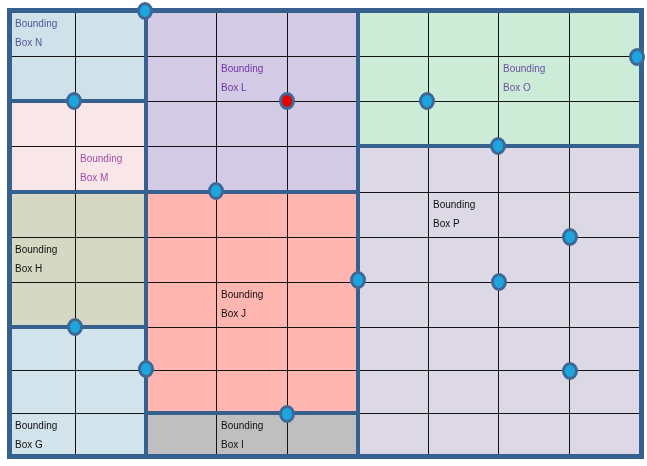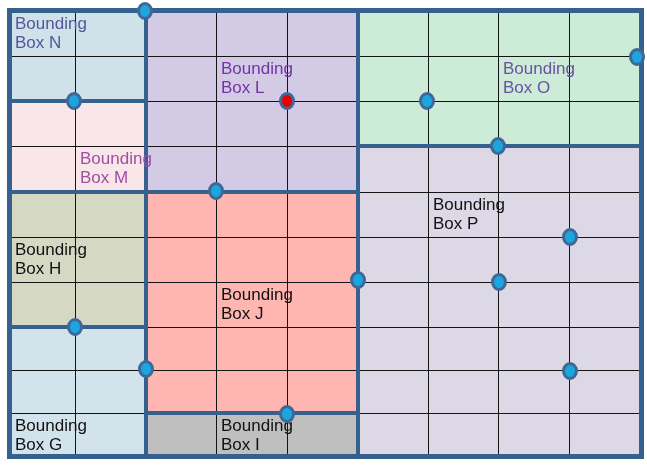--- a/index.html
+++ b/index.html
@@ -1,21 +1,21 @@
 <!DOCTYPE html>
 <html><head>
 <meta charset="utf-8">
 <style>
   html,body{margin:0;padding:0;background:#ffffff;font-family:"Liberation Sans",sans-serif;}
   #canvas{position:relative;width:647px;height:466px;background:#ffffff;overflow:hidden;}
   .box-fill{position:absolute;}
   .gridline{position:absolute;background:#141414;}
   .box-outline{position:absolute;border:4px solid #36618e;box-sizing:border-box;background:transparent;pointer-events:none;}
   .outer-border{position:absolute;border:5px solid #36618e;box-sizing:border-box;background:transparent;pointer-events:none;}
-  .box-label{position:absolute;font-size:17px;line-height:19px;white-space:nowrap;pointer-events:none;}
+  .box-label{position:absolute;font-size:10px;line-height:19px;white-space:nowrap;pointer-events:none;}
   .dot{position:absolute;width:10px;height:12px;border:3px solid #3f6896;border-radius:50%;box-sizing:content-box;}
 </style>
 </head>
 <body>
 
 <div id="canvas">
     <div class="box-fill" style="left: 10px; top: 11px; width: 136px; height: 90px; background: rgb(207, 225, 233);"></div>
     <div class="box-fill" style="left: 10px; top: 101px; width: 136px; height: 91px; background: rgb(248, 230, 233);"></div>
     <div class="box-fill" style="left: 146px; top: 11px; width: 212px; height: 181px; background: rgb(211, 202, 230);"></div>
     <div class="box-fill" style="left: 358px; top: 11px; width: 283px; height: 135px; background: rgb(205, 236, 215);"></div>

